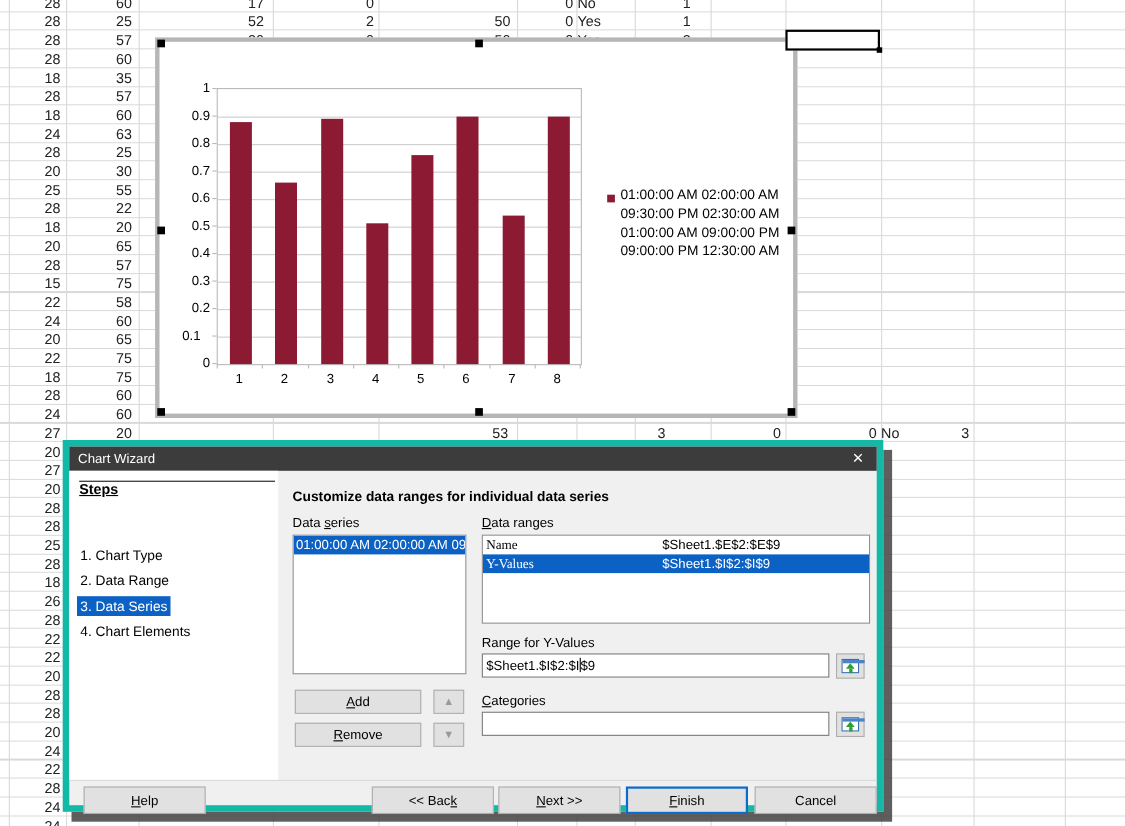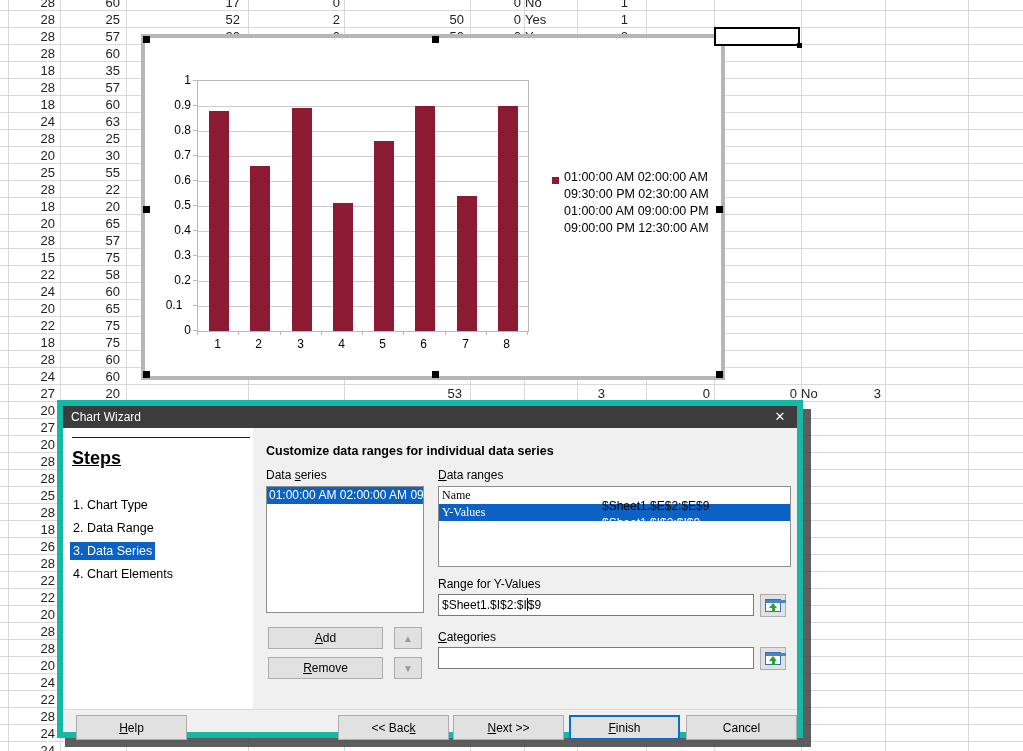--- a/index.html
+++ b/index.html
@@ -37,37 +37,37 @@
   
   #dialog{position:absolute;left:57px;top:400px;width:746px;height:338px;background:#f0f0f0;
     border:6px solid #14b8a6;box-sizing:border-box;z-index:10;
     box-shadow:8px 9px 0 rgba(66,66,66,0.85);font-size:12px;color:#000;}
   #titlebar{position:absolute;left:0;top:0;right:0;height:22px;background:#3c3c3c;color:#fff;}
   #title{position:absolute;left:8px;top:0;line-height:22px;font-size:12px;}
   #close{position:absolute;right:0;top:0;width:34px;height:22px;text-align:center;line-height:22px;
     font-size:13px;color:#fff;cursor:default;}
   #steps-panel{position:absolute;left:0;top:22px;width:190px;height:281px;background:#fff;}
   #steps-line{position:absolute;left:9px;top:9px;width:178px;height:1px;background:#1a1a1a;}
-  #steps-heading{position:absolute;left:9px;top:20px;font-weight:bold;font-size:18px;text-decoration:underline;}
+  #steps-heading{position:absolute;left:9px;top:9px;font-weight:bold;font-size:13px;text-decoration:underline;}
   .step{position:absolute;left:7px;padding:2px 3px;font-size:12.5px;white-space:nowrap;}
   .step.active{background:#0b61c4;color:#fff;}
   #heading{position:absolute;left:203px;top:38px;font-weight:bold;font-size:12.5px;}
   .dlabel{position:absolute;font-size:12px;}
   #ds-label{left:203px;top:62px;}
   #ds-list{position:absolute;left:203px;top:80px;width:158px;height:127px;background:#fff;
     border:1px solid #8f8f8f;box-sizing:border-box;overflow:hidden;}
   .ds-item{height:17px;line-height:17px;padding:0 2px;white-space:nowrap;overflow:hidden;font-size:12px;}
   .ds-item.sel{background:#0b61c4;color:#fff;}
   #dr-label{left:375px;top:62px;}
   #dr-table{position:absolute;left:375px;top:80px;width:353px;height:81px;background:#fff;
     border:1px solid #8f8f8f;box-sizing:border-box;overflow:hidden;}
   .dr-row{display:flex;height:17px;line-height:17px;font-size:12px;}
   .dr-row.sel{background:#0b61c4;color:#fff;}
   .dr-name{width:160px;padding-left:3px;font-family:Liberation Serif, serif;}
-  .dr-val{flex:1;margin-top:11px;}
+  .dr-val{flex:1;}
   #ry-label{left:375px;top:171px;}
   .tinput{position:absolute;width:316px;height:22px;background:#fff;border:1px solid #7a7a7a;
     box-sizing:border-box;line-height:20px;padding:0 3px;font-size:12px;white-space:nowrap;}
   #ry-input{left:375px;top:188px;}
   .caret{display:inline-block;width:1px;height:13px;background:#000;vertical-align:-2px;}
   #cat-label{left:375px;top:224px;}
   #cat-input{left:375px;top:241px;}
   .shrink{position:absolute;width:26px;height:23px;background:#e1e1e1;border:1px solid #adadad;
     box-sizing:border-box;display:flex;align-items:center;justify-content:center;}
   #shrink1{left:697px;top:188px;}

